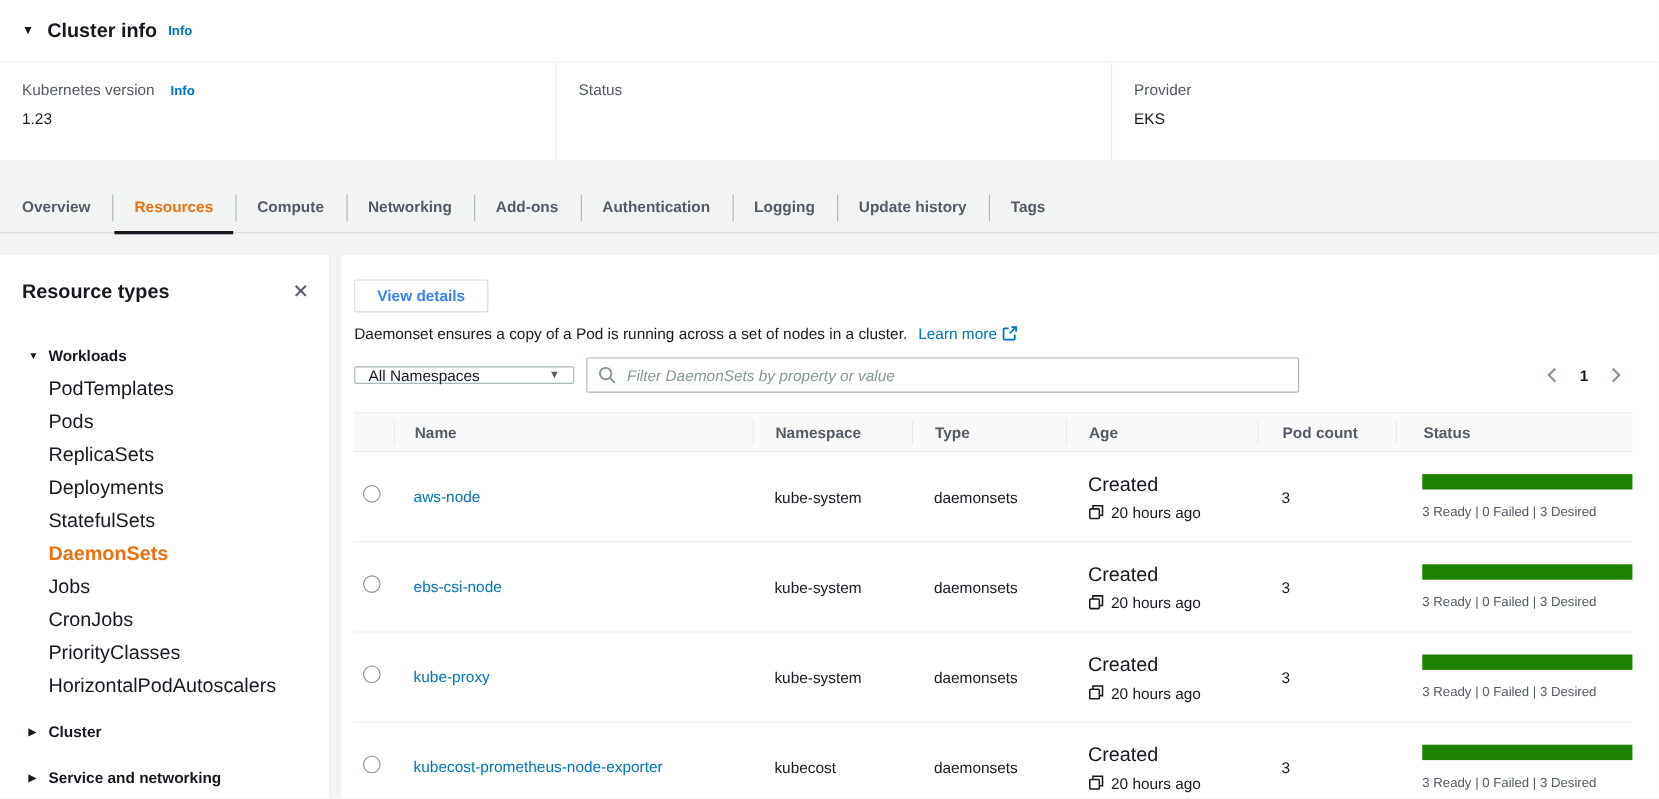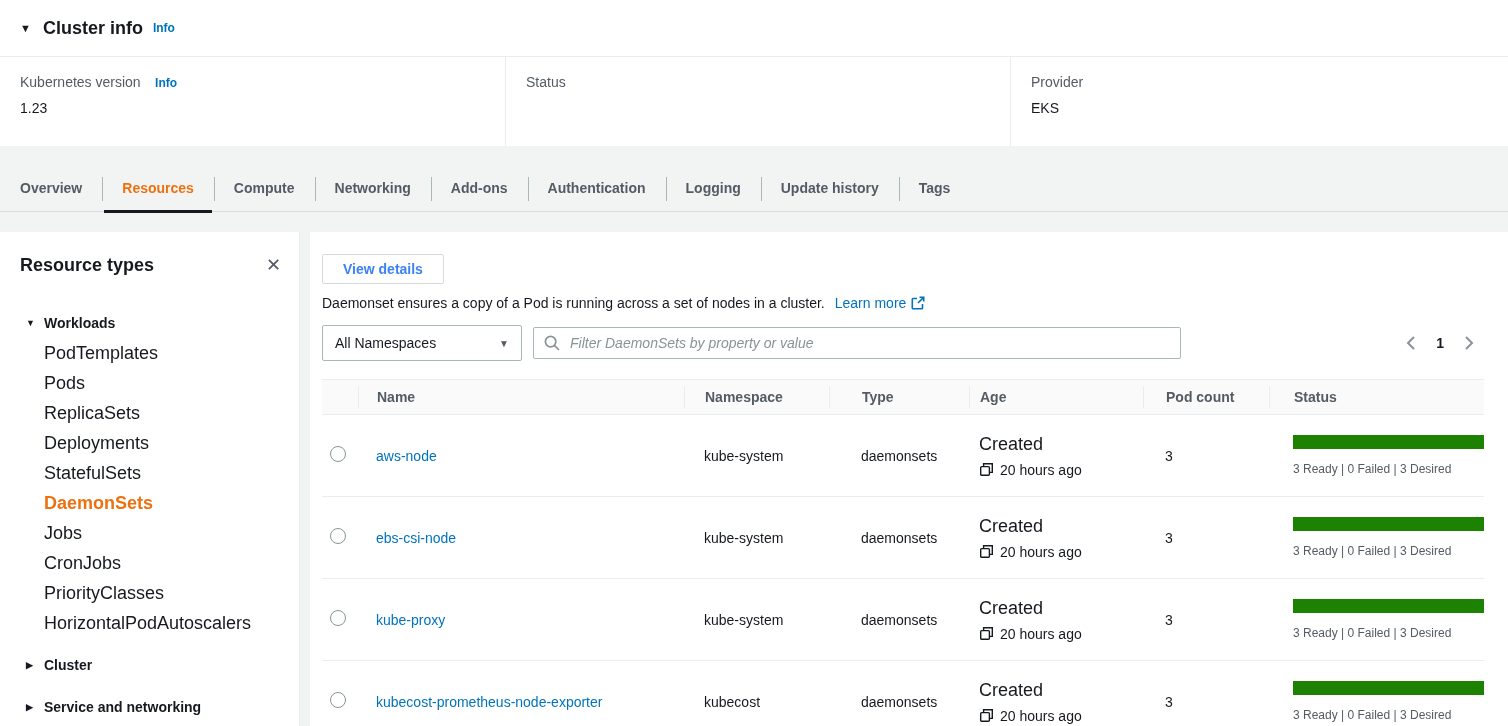--- a/index.html
+++ b/index.html
@@ -49,40 +49,40 @@
   .main-head { display: flex; justify-content: space-between; align-items: flex-start; }
   .main-title { font-size: 18px; color: #16191f; }
   .main-title b { font-weight: bold; }
   .main-count { color: #687078; font-weight: normal; }
   .btn-disabled { background: #fff; border: 1px solid #d5dbdb; border-radius: 2px; color: #3b82f6; font-size: 14px; font-weight: bold; padding: 6px 20px; cursor: default; font-family: inherit; }
   .desc-row { margin-top: 11px; font-size: 14px; color: #16191f; display: flex; align-items: center; }
   .learn-more { color: #0073bb; margin-left: 10px; cursor: pointer; text-decoration: none; display: inline-flex; align-items: center; }
   .learn-more svg { margin-left: 5px; }
 
   .filter-row { margin-top: 14px; display: flex; align-items: center; }
-  .ns-select { width: 200px; height: 36px; border: 1px solid #aab7b8; border-radius: 2px; background: #fff; display: flex; align-items: center; justify-content: space-between; padding: 0 12px; font-size: 14px; color: #16191f; cursor: pointer; }
+  .ns-select { width: 200px; height: 16px; border: 1px solid #aab7b8; border-radius: 2px; background: #fff; display: flex; align-items: center; justify-content: space-between; padding: 0 12px; font-size: 14px; color: #16191f; cursor: pointer; }
   .ns-caret { font-size: 10px; color: #545b64; }
   .search-box { position: relative; width: 648px; margin-left: 11px; }
   .search-box svg { position: absolute; left: 11px; top: 8px; }
   .search-input { width: 100%; height: 32px; border: 1px solid #aab7b8; border-radius: 2px; padding: 0 10px 0 36px; font-size: 14px; font-family: inherit; color: #c2410c; }
   .search-input::placeholder { color: #879596; font-style: italic; }
   .pagination { margin-left: auto; display: flex; align-items: center; }
   .pg-btn { padding: 4px 8px; cursor: pointer; display: flex; align-items: center; }
   .pg-num { font-size: 14px; font-weight: bold; color: #16191f; padding: 0 10px; cursor: pointer; }
 
   
   .table { margin-top: 18px; }
   .t-head { display: flex; background: #fafafa; border-top: 1px solid #eaeded; border-bottom: 1px solid #eaeded; height: 36px; align-items: center; }
   .t-head .cell { font-size: 14px; font-weight: bold; color: #545b64; height: 22px; line-height: 22px; }
   .cell { padding-left: 18px; }
   .c-sel { width: 36px; padding-left: 8px; }
   .c-name { width: 326px; }
   .c-ns { width: 145px; padding-left: 20px; }
-  .c-type { width: 140px; padding-left: 32px; }
-  .c-age { width: 174px; padding-left: 10px; }
+  .c-type { width: 140px; padding-left: 20px; }
+  .c-age { width: 174px; padding-left: 20px; }
   .c-pod { width: 126px; padding-left: 22px; }
   .c-status { flex: 1; padding-left: 24px; }
   .t-head .cell:not(.c-sel) { border-left: 1px solid #eaeded; }
   .t-row { display: flex; align-items: center; height: 82px; border-bottom: 1px solid #eaeded; }
   .radio { width: 16px; height: 16px; border: 1px solid #879596; border-radius: 50%; background: #fff; cursor: pointer; display: inline-block; }
   .name-link { color: #0073bb; font-size: 14px; text-decoration: none; cursor: pointer; }
   .cell-text { font-size: 14px; color: #16191f; }
   .age-cell { display: flex; flex-direction: column; justify-content: center; gap: 7px; }
   .age-top { font-size: 18px; color: #16191f; }
   .age-bottom { display: flex; align-items: center; font-size: 14px; color: #16191f; }

